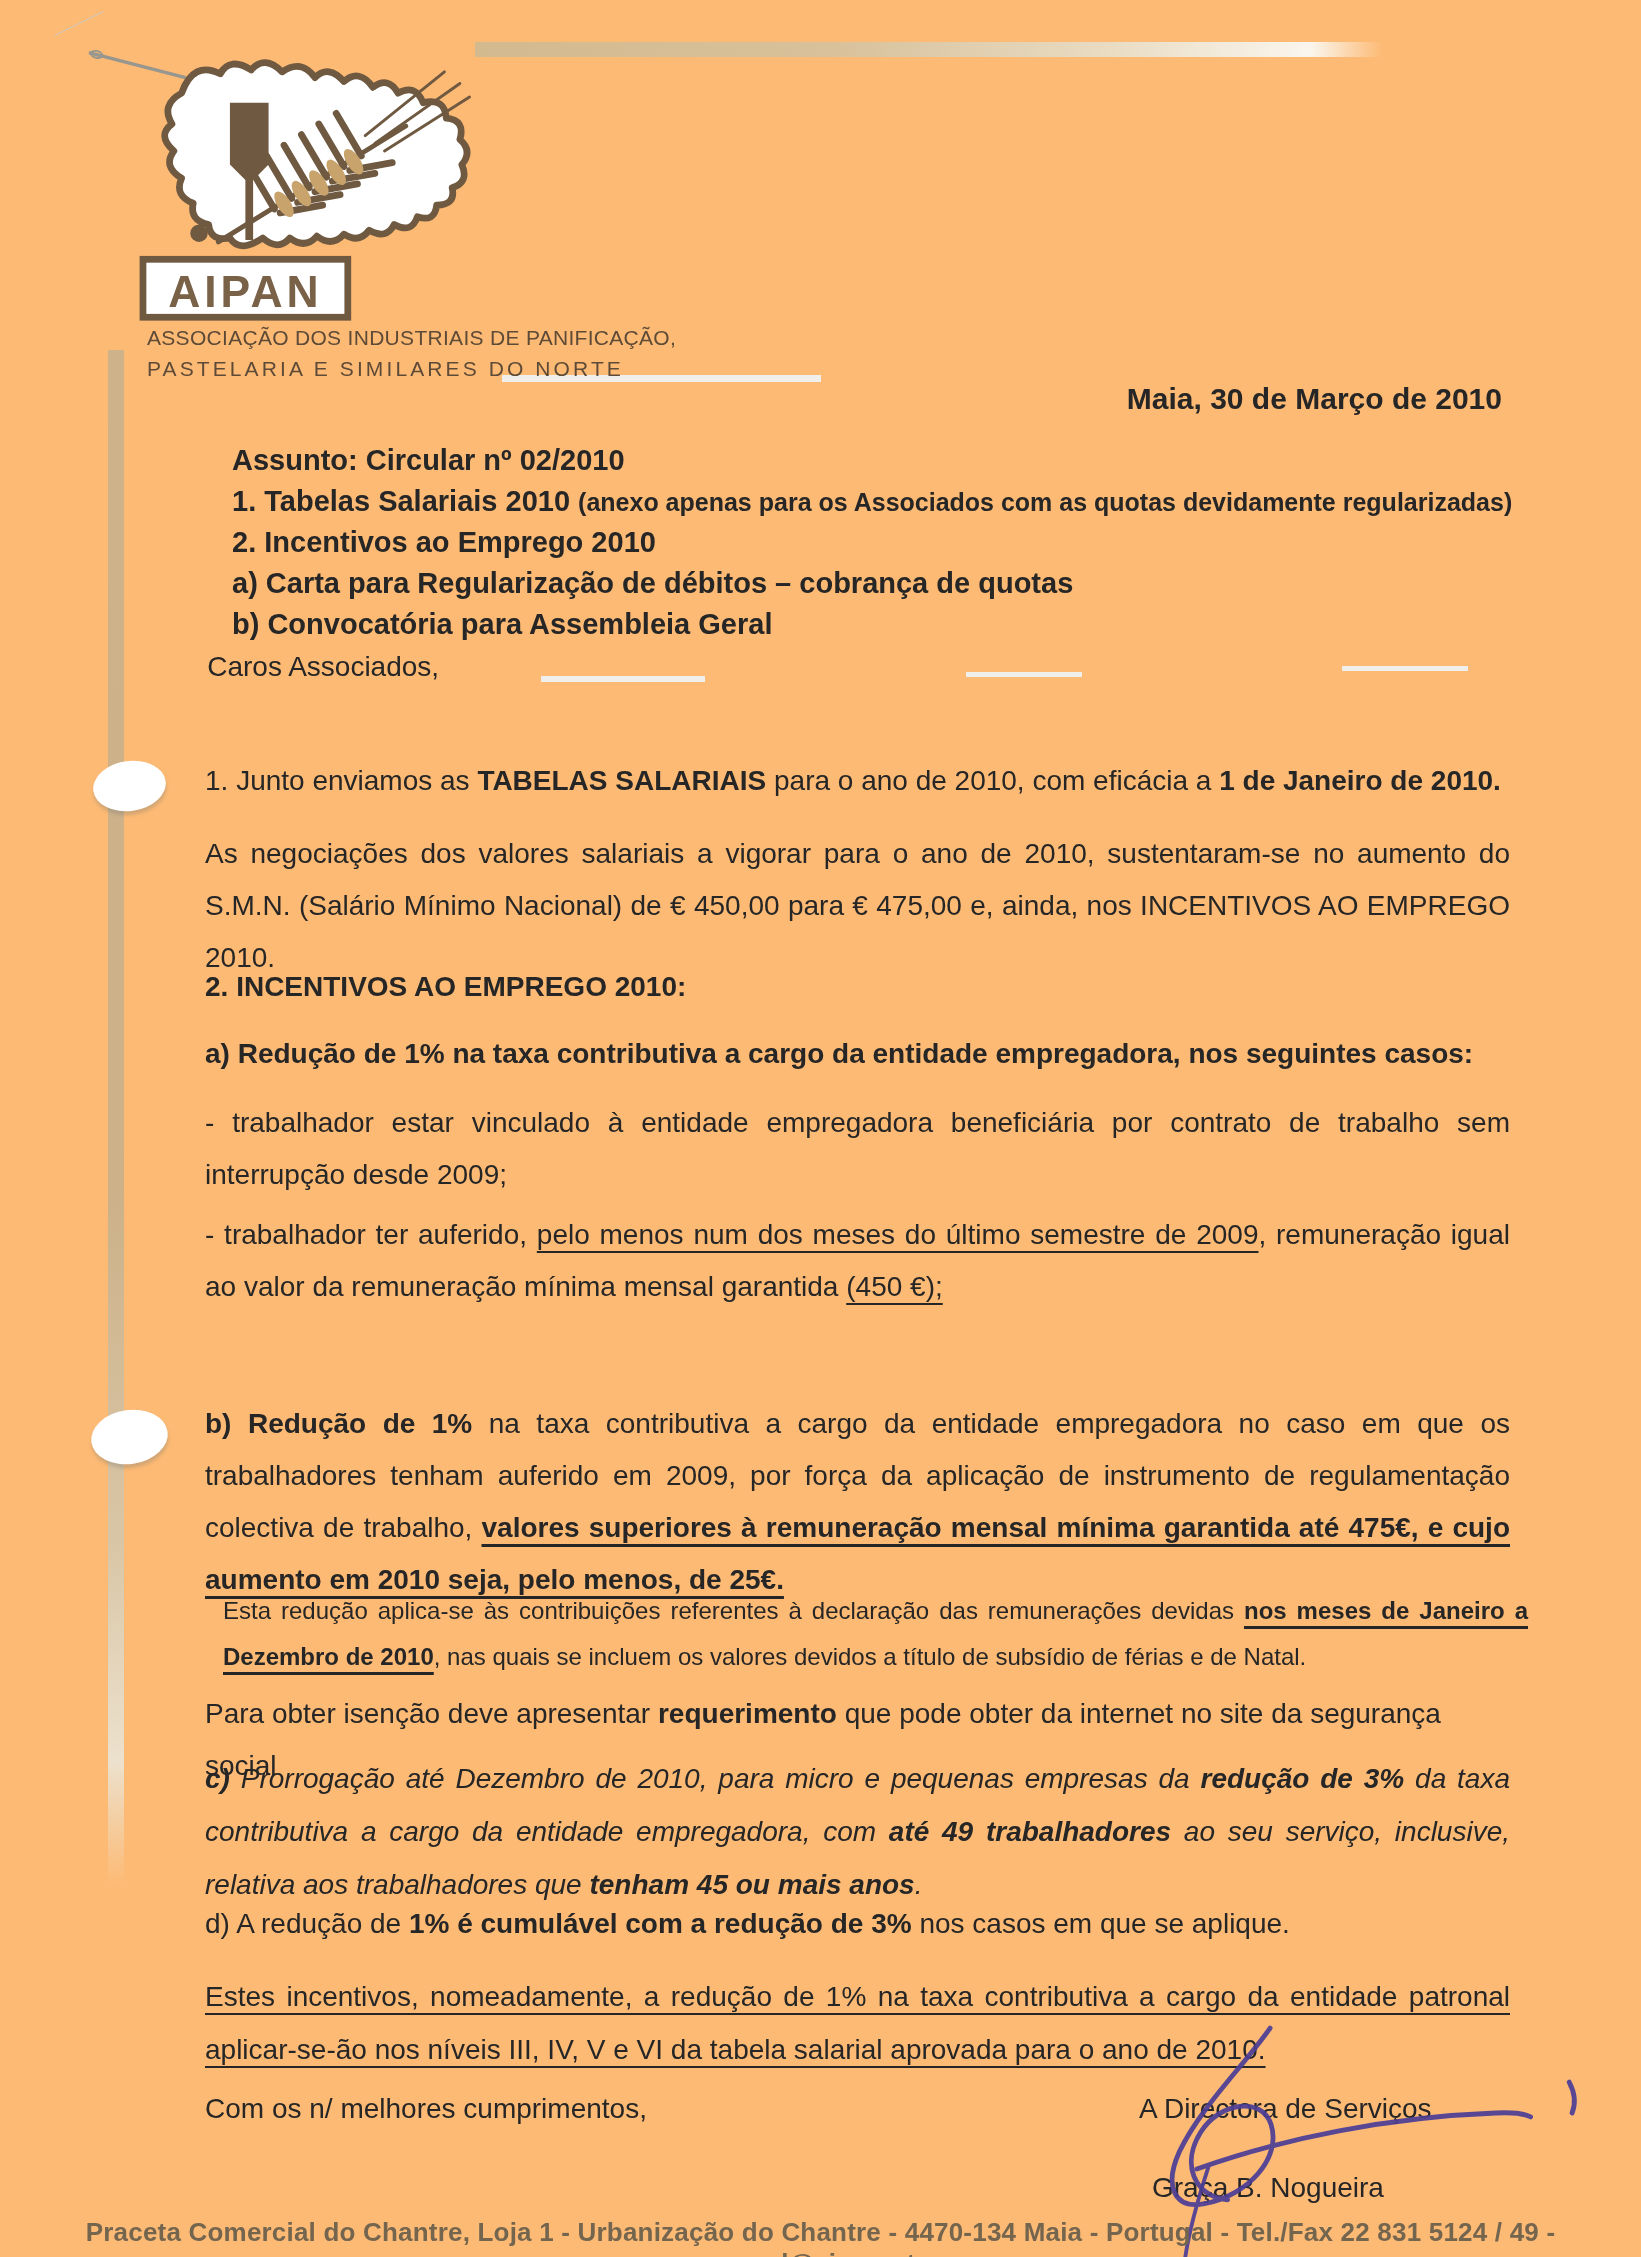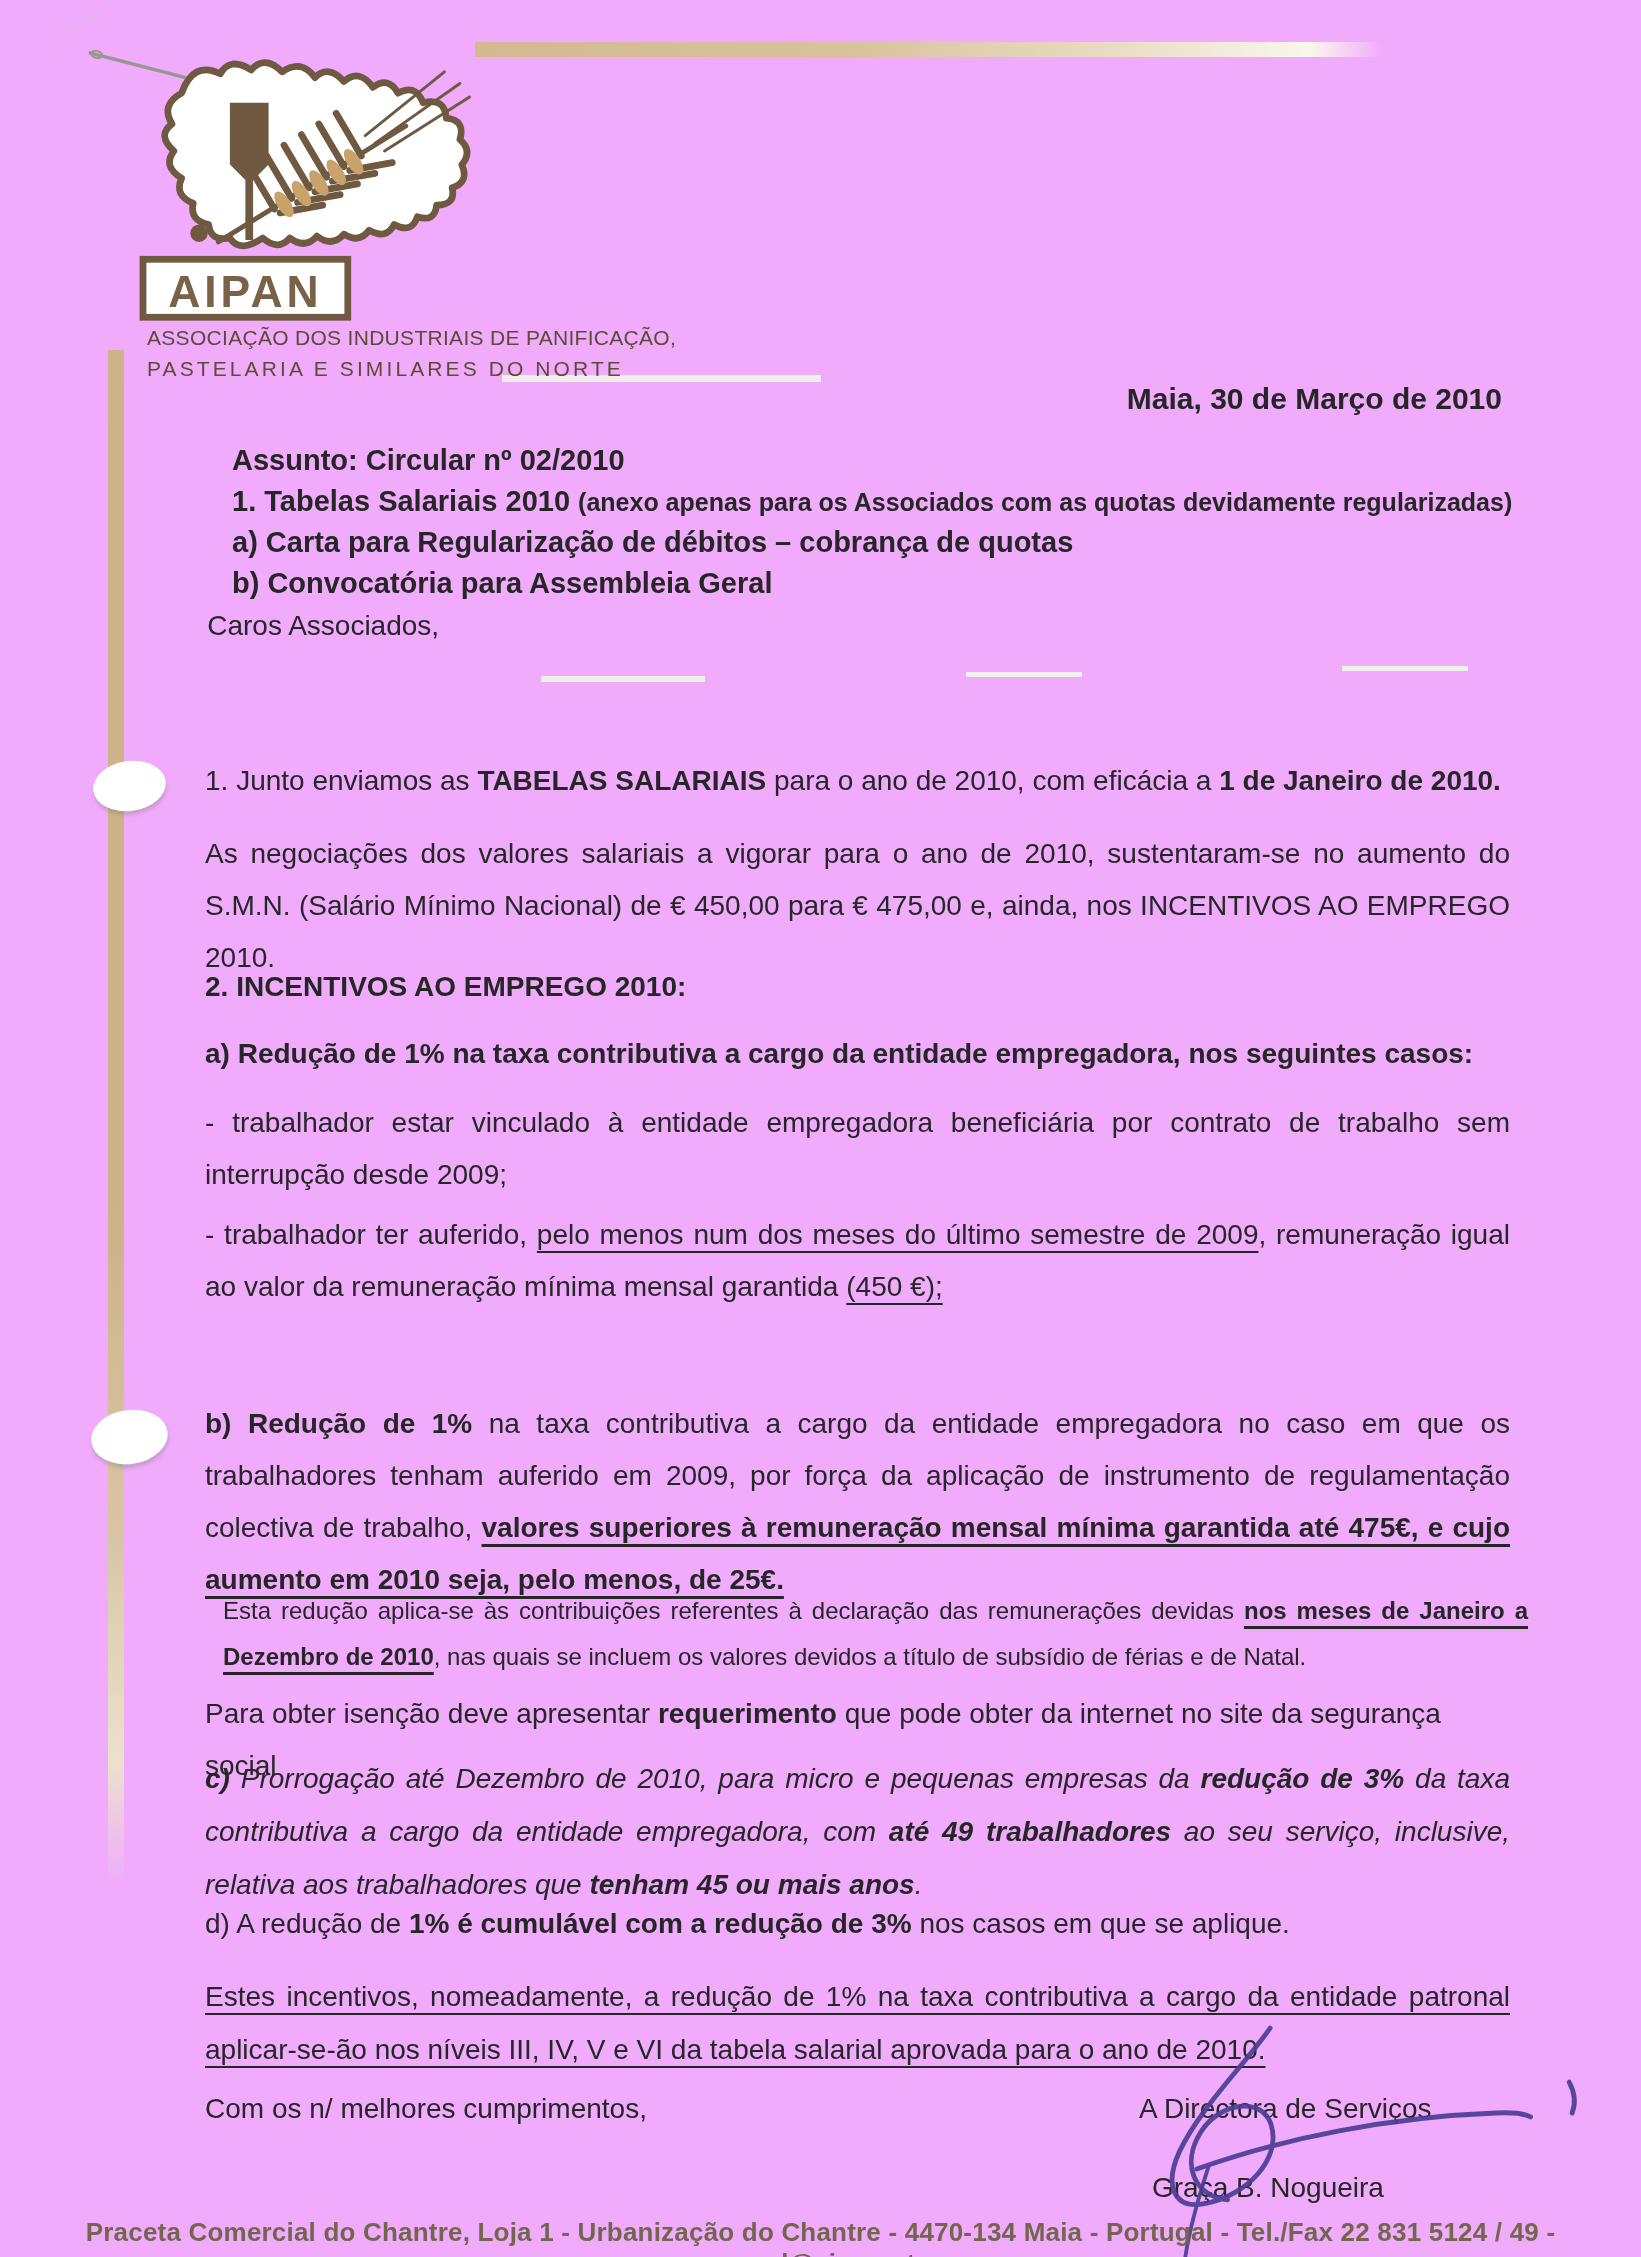--- a/index.html
+++ b/index.html
@@ -1,18 +1,18 @@
 <!DOCTYPE html>
 <html><head>
 <meta charset="utf-8">
 <style>
   html,body{margin:0;padding:0;background:#9a9a9a;}
   .page{
     position:relative;width:1641px;height:2257px;margin:0 auto;
-    background:#f0abfc;overflow:hidden;
+    background:#fdba74;overflow:hidden;
     font-family:"Liberation Sans","DejaVu Sans",sans-serif;
     color:#262626;
     text-decoration:underline;
   }
   .abs{position:absolute;}
   .b{font-weight:bold;}
   .i{font-style:italic;}
   .u{text-decoration:underline;text-decoration-thickness:2.4px;text-underline-offset:6.8px;}
   .bu{font-weight:bold;text-decoration:underline;text-decoration-thickness:2.9px;text-underline-offset:6.8px;}
   .par{left:205px;width:1305px;font-size:28px;line-height:52px;text-align:justify;}
@@ -104,20 +104,21 @@
   </svg>
 
   <div class="abs orgline" style="left:147px;top:326px;font-size:21px;letter-spacing:0.3px;">ASSOCIAÇÃO DOS INDUSTRIAIS DE PANIFICAÇÃO,</div>
   <div class="abs orgline" style="left:147px;top:357px;font-size:21px;letter-spacing:3.1px;">PASTELARIA E SIMILARES DO NORTE</div>
 
   <div class="abs datepl">Maia, 30 de Março de 2010</div>
 
   <div class="abs" style="left:214px;top:444px;width:1284px;">
     <div class="subject-line">Assunto: Circular nº 02/2010</div>
     <div class="subject-line"><span>1. Tabelas Salariais 2010 </span><span style="font-size:25px;">(anexo apenas para os Associados com as quotas devidamente regularizadas)</span></div>
+    <div class="subject-line">2. Incentivos ao Emprego 2010</div>
     <div class="subject-line">a) Carta para Regularização de débitos – cobrança de quotas</div>
     <div class="subject-line">b) Convocatória para Assembleia Geral</div>
     <div style="font-weight:normal;font-size:28px;margin-top:2px;margin-left:-6.8px;">Caros Associados,</div>
   </div>
 
   <div class="abs par noj" style="top:755px;">
     <span>1. Junto enviamos as </span><span class="b">TABELAS SALARIAIS</span><span> para o ano de 2010, com eficácia a </span><span class="b">1 de Janeiro de 2010.</span>
   </div>
 
   <div class="abs par" style="top:828px;">As negociações dos valores salariais a vigorar para o ano de 2010, sustentaram-se no aumento do S.M.N. (Salário Mínimo Nacional) de € 450,00 para € 475,00 e, ainda, nos INCENTIVOS AO EMPREGO 2010.</div>

